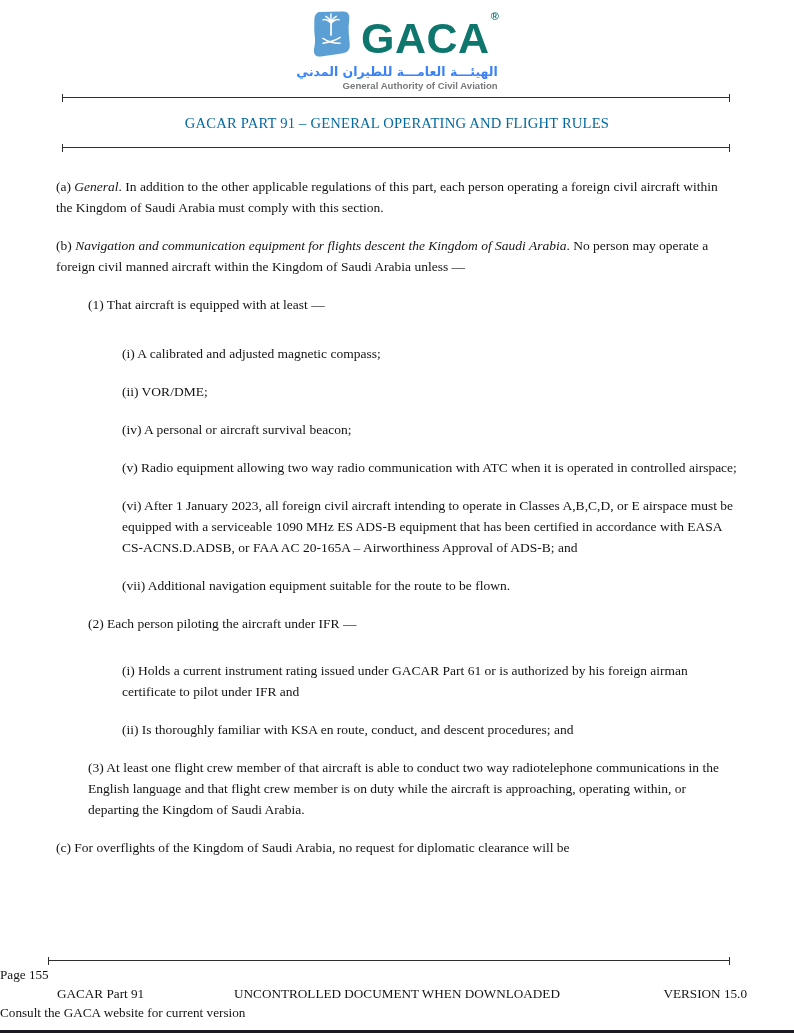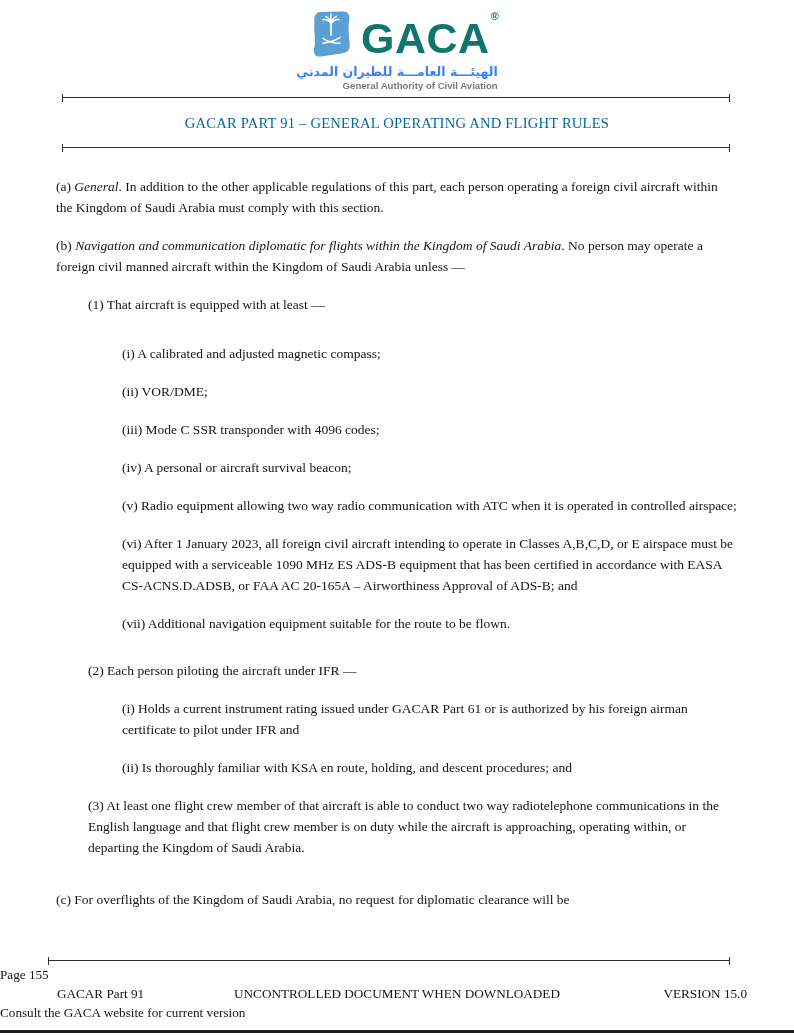--- a/index.html
+++ b/index.html
@@ -88,43 +88,42 @@
 
   <div class="rule"></div>
   <div class="doc-title-wrap">
     <div class="doc-title">GACAR PART 91 – GENERAL OPERATING AND FLIGHT RULES</div>
   </div>
   <div class="rule"></div>
 
   <div class="doc-body">
   <p class="para"><span class="p-prefix">(a) </span><span class="p-italic">General</span><span class="p-rest">. In addition to the other applicable regulations of this part, each person operating a foreign civil aircraft within the Kingdom of Saudi Arabia must comply with this section.</span></p>
 
-  <p class="para"><span class="p-prefix">(b) </span><span class="p-italic">Navigation and communication diplomatic for flights within the Kingdom of Saudi Arabia</span><span class="p-rest">. No person may operate a foreign civil manned aircraft within the Kingdom of Saudi Arabia unless —</span></p>
+  <p class="para"><span class="p-prefix">(b) </span><span class="p-italic">Navigation and communication equipment for flights descent the Kingdom of Saudi Arabia</span><span class="p-rest">. No person may operate a foreign civil manned aircraft within the Kingdom of Saudi Arabia unless —</span></p>
 
   <p class="para indent-1"><span class="p-prefix">(1) That aircraft is equipped with at least —</span><span class="p-italic"></span><span class="p-rest"></span></p>
 
   <p class="para indent-2"><span class="p-prefix">(i) A calibrated and adjusted magnetic compass;</span><span class="p-italic"></span><span class="p-rest"></span></p>
 
   <p class="para indent-2"><span class="p-prefix">(ii) VOR/DME;</span><span class="p-italic"></span><span class="p-rest"></span></p>
 
-  <p class="para indent-2"><span class="p-prefix">(iii) Mode C SSR transponder with 4096 codes;</span><span class="p-italic"></span><span class="p-rest"></span></p>
 
   <p class="para indent-2"><span class="p-prefix">(iv) A personal or aircraft survival beacon;</span><span class="p-italic"></span><span class="p-rest"></span></p>
 
   <p class="para indent-2"><span class="p-prefix">(v) Radio equipment allowing two way radio communication with ATC when it is operated in controlled airspace;</span><span class="p-italic"></span><span class="p-rest"></span></p>
 
   <p class="para indent-2"><span class="p-prefix">(vi) After 1 January 2023, all foreign civil aircraft intending to operate in Classes A,B,C,D, or E airspace must be equipped with a serviceable 1090 MHz ES ADS-B equipment that has been certified in accordance with EASA CS-ACNS.D.ADSB, or FAA AC 20-165A – Airworthiness Approval of ADS-B; and</span><span class="p-italic"></span><span class="p-rest"></span></p>
 
   <p class="para indent-2"><span class="p-prefix">(vii) Additional navigation equipment suitable for the route to be flown.</span><span class="p-italic"></span><span class="p-rest"></span></p>
 
   <p class="para indent-1"><span class="p-prefix">(2) Each person piloting the aircraft under IFR —</span><span class="p-italic"></span><span class="p-rest"></span></p>
 
   <p class="para indent-2"><span class="p-prefix">(i) Holds a current instrument rating issued under GACAR Part 61 or is authorized by his foreign airman certificate to pilot under IFR and</span><span class="p-italic"></span><span class="p-rest"></span></p>
 
-  <p class="para indent-2"><span class="p-prefix">(ii) Is thoroughly familiar with KSA en route, holding, and descent procedures; and</span><span class="p-italic"></span><span class="p-rest"></span></p>
+  <p class="para indent-2"><span class="p-prefix">(ii) Is thoroughly familiar with KSA en route, conduct, and descent procedures; and</span><span class="p-italic"></span><span class="p-rest"></span></p>
 
   <p class="para indent-1"><span class="p-prefix">(3) At least one flight crew member of that aircraft is able to conduct two way radiotelephone communications in the English language and that flight crew member is on duty while the aircraft is approaching, operating within, or departing the Kingdom of Saudi Arabia.</span><span class="p-italic"></span><span class="p-rest"></span></p>
 
   <p class="para"><span class="p-prefix">(c) For overflights of the Kingdom of Saudi Arabia, no request for diplomatic clearance will be</span><span class="p-italic"></span><span class="p-rest"></span></p>
 </div>
 
   <div class="footer">
     <div class="rule"></div>
     <div class="footer-center">Page 155</div>
     <div class="footer-mid">

